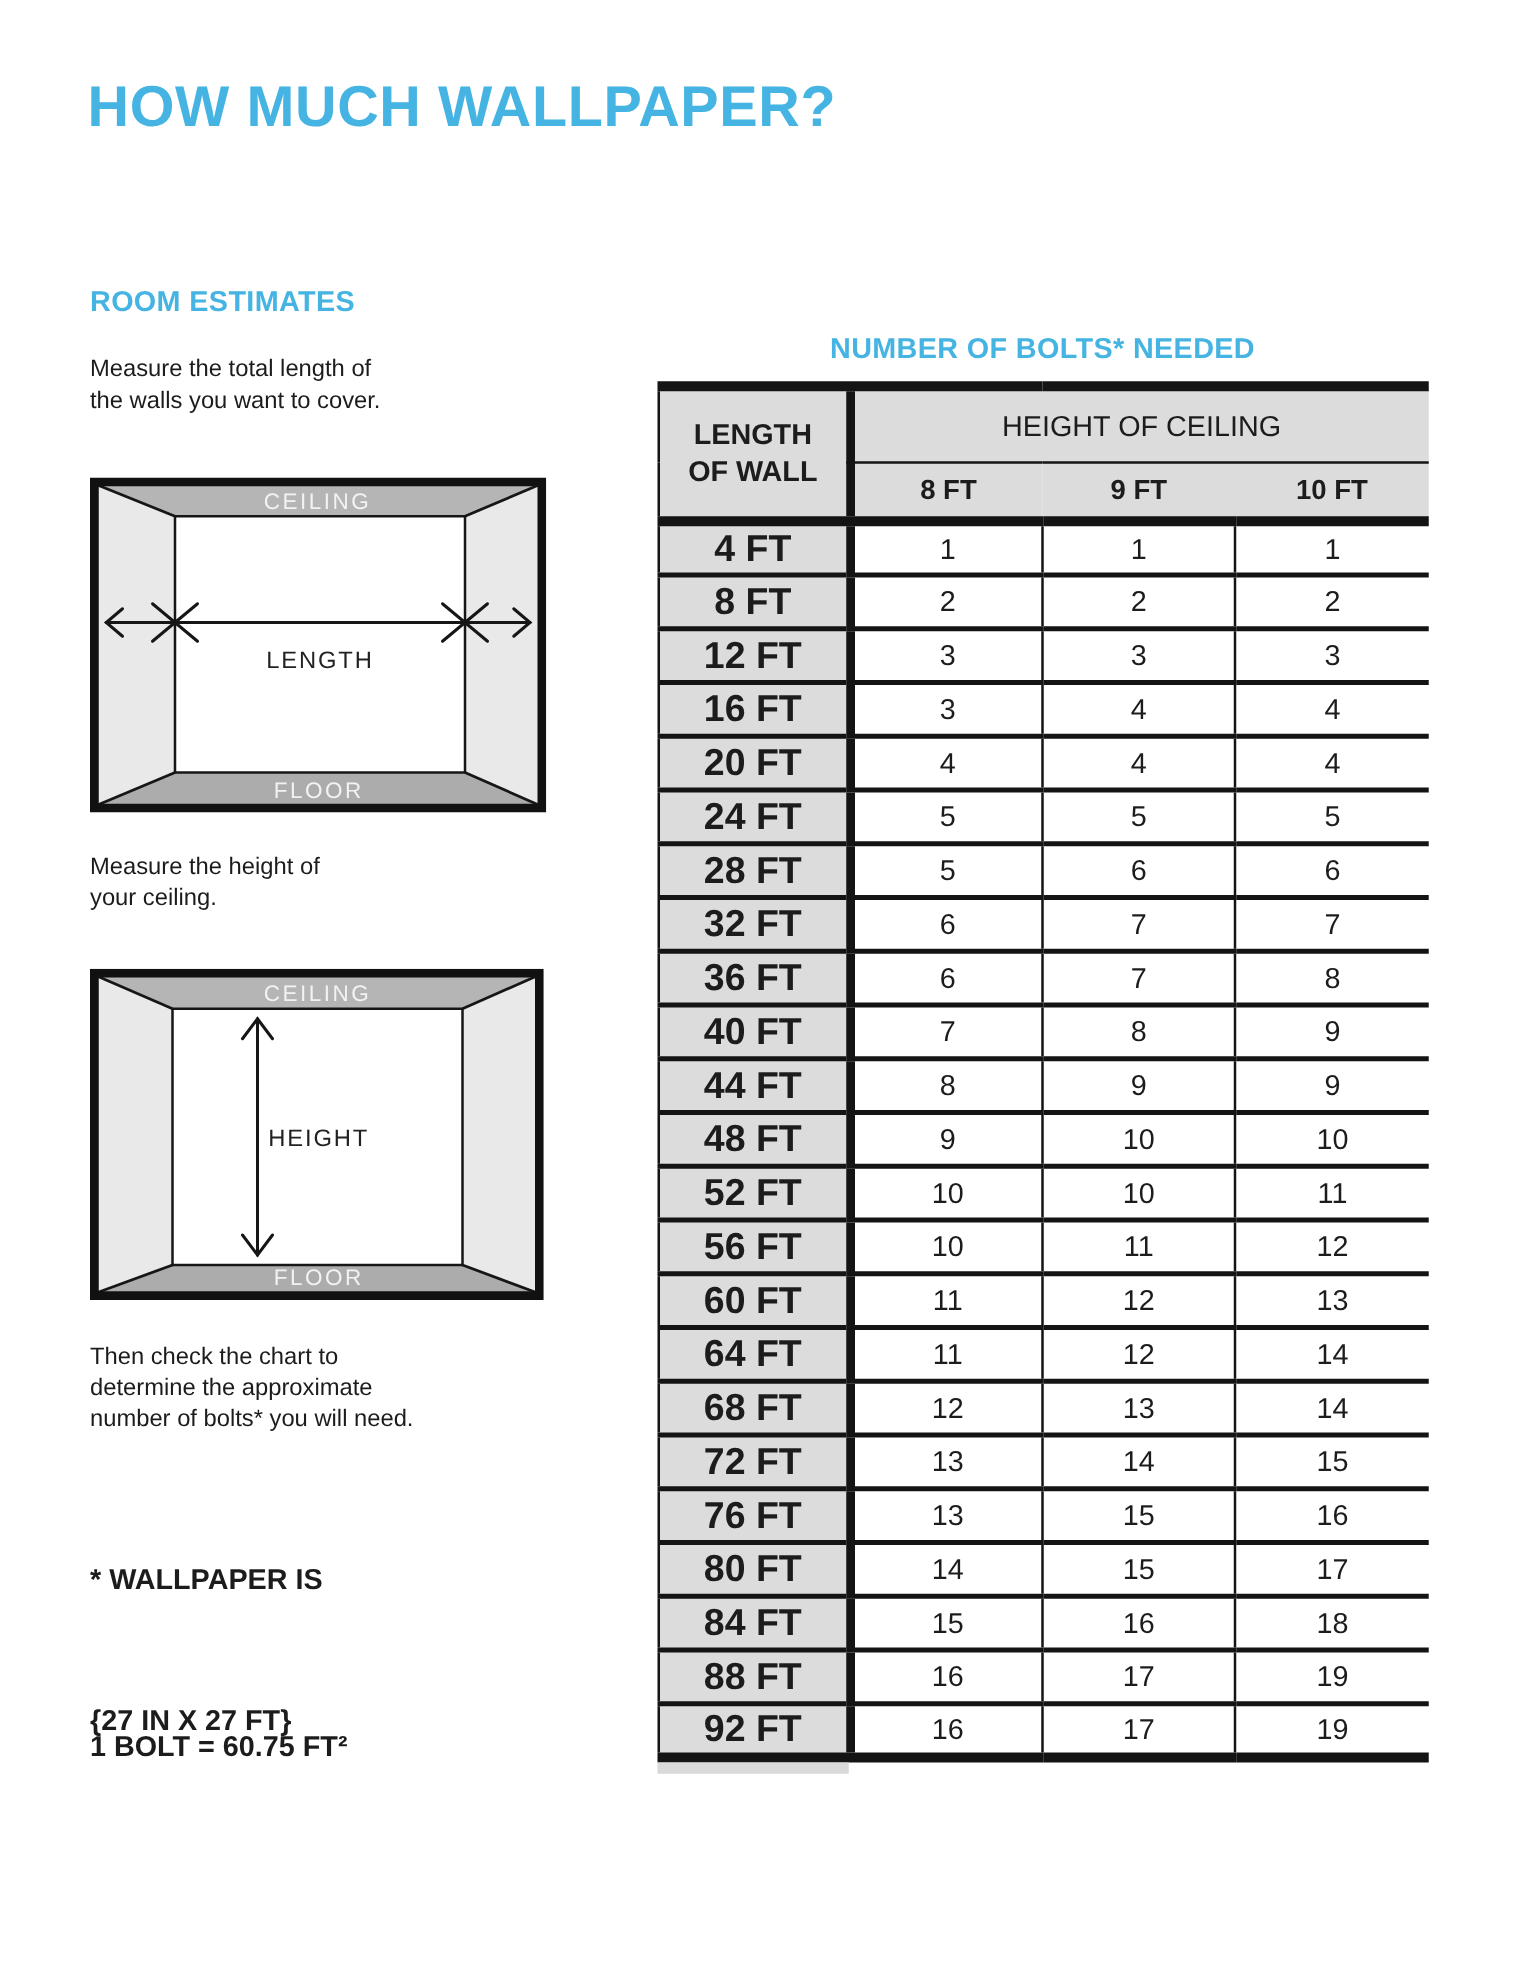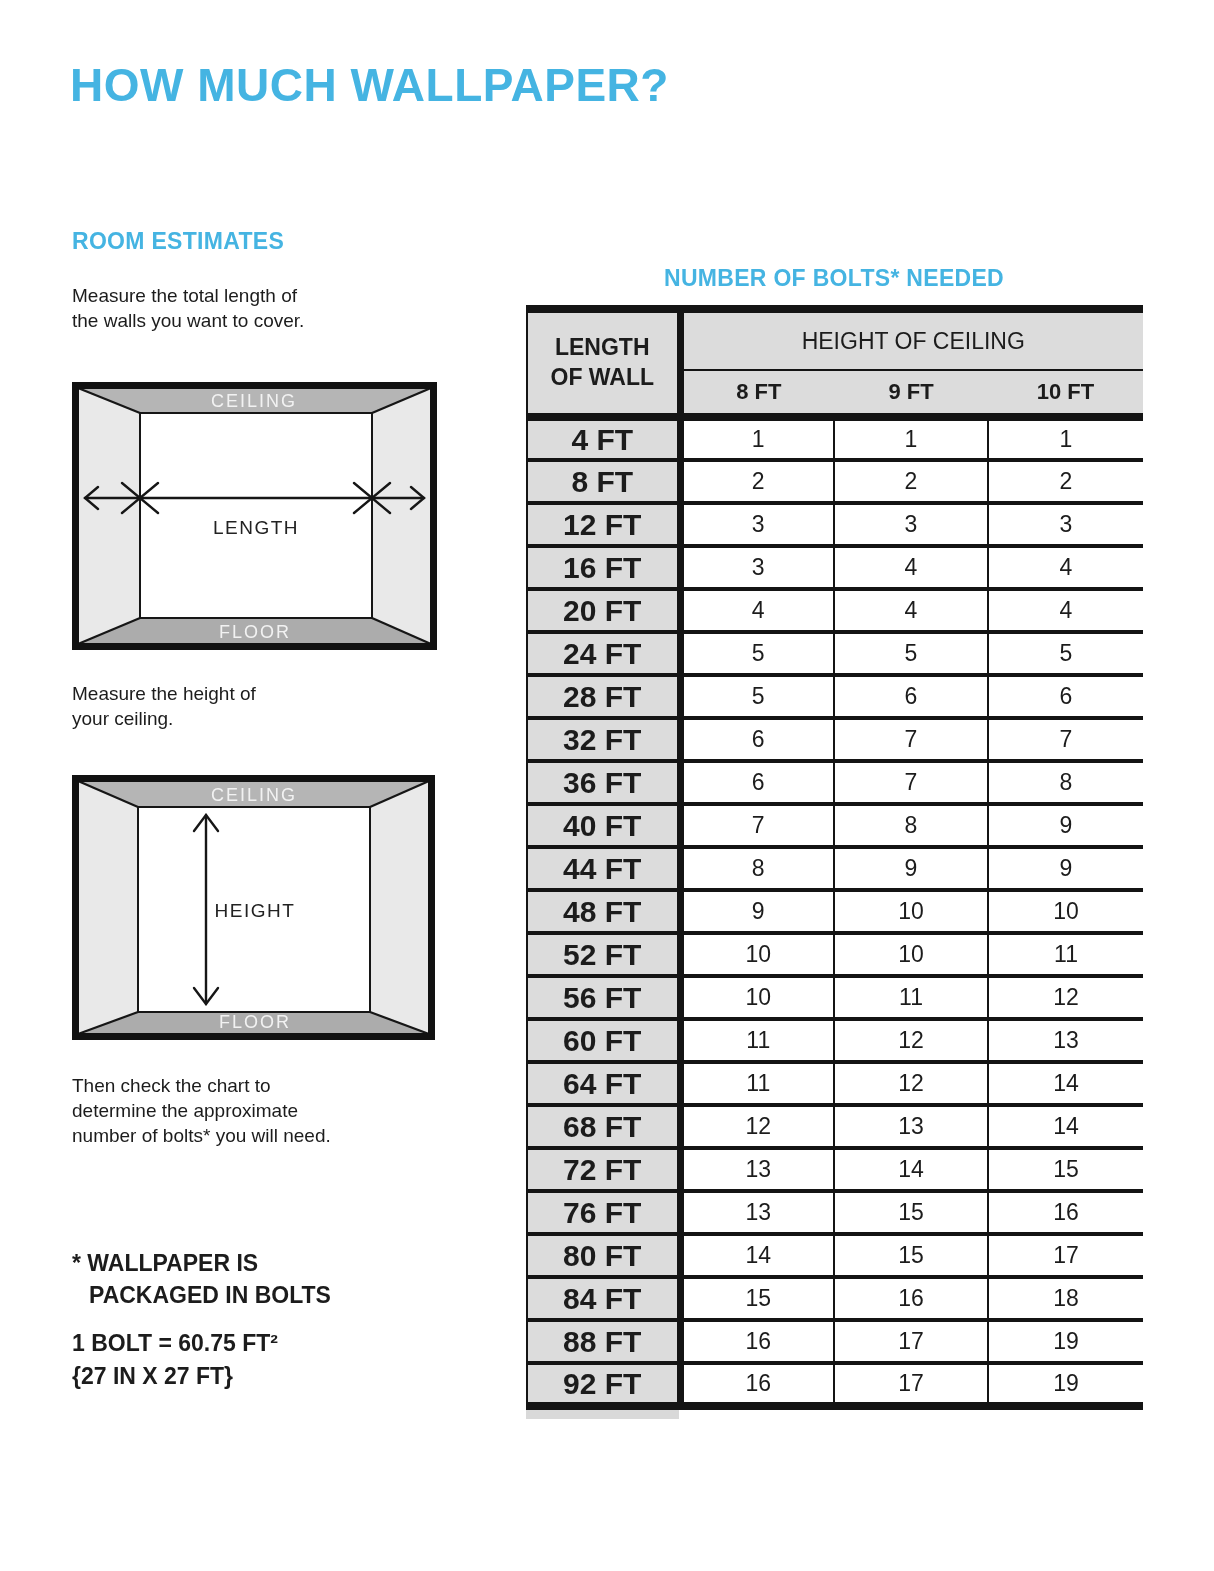--- a/index.html
+++ b/index.html
@@ -137,24 +137,23 @@
   <text x="183" y="142" text-anchor="middle" font-size="19" letter-spacing="1.5" fill="#222222">HEIGHT</text>
   <rect x="3.5" y="3.5" width="356" height="258" fill="none" stroke="#111111" stroke-width="7"></rect>
 </svg>
 
 <p class="abs body-text" style="left:72px; top:1073px;">Then check the chart to
 determine the approximate
 number of bolts* you will need.</p>
 
 <div class="abs footnote" style="left:72px; top:1247px;">
   <div>* WALLPAPER IS</div>
-  <div class="indent">PACKAGED IN BOLTS</div>
 </div>
 
-<p class="abs bolt-fact" style="left:72px; top:1330px;text-align:right;">1 BOLT = 60.75 FT²</p>
+<p class="abs bolt-fact" style="left:72px; top:1384px;text-align:right;">1 BOLT = 60.75 FT²</p>
 <p class="abs bolt-fact" style="left:72px; top:1363px;">{27 IN X 27 FT}</p>
 
 <div class="abs right-col">
   <div class="table-title">NUMBER OF BOLTS* NEEDED</div>
   <table class="bolts">
     <colgroup>
       <col style="width:153px">
         <col style="width:154px">
         <col style="width:154px">
         <col style="width:155px">

